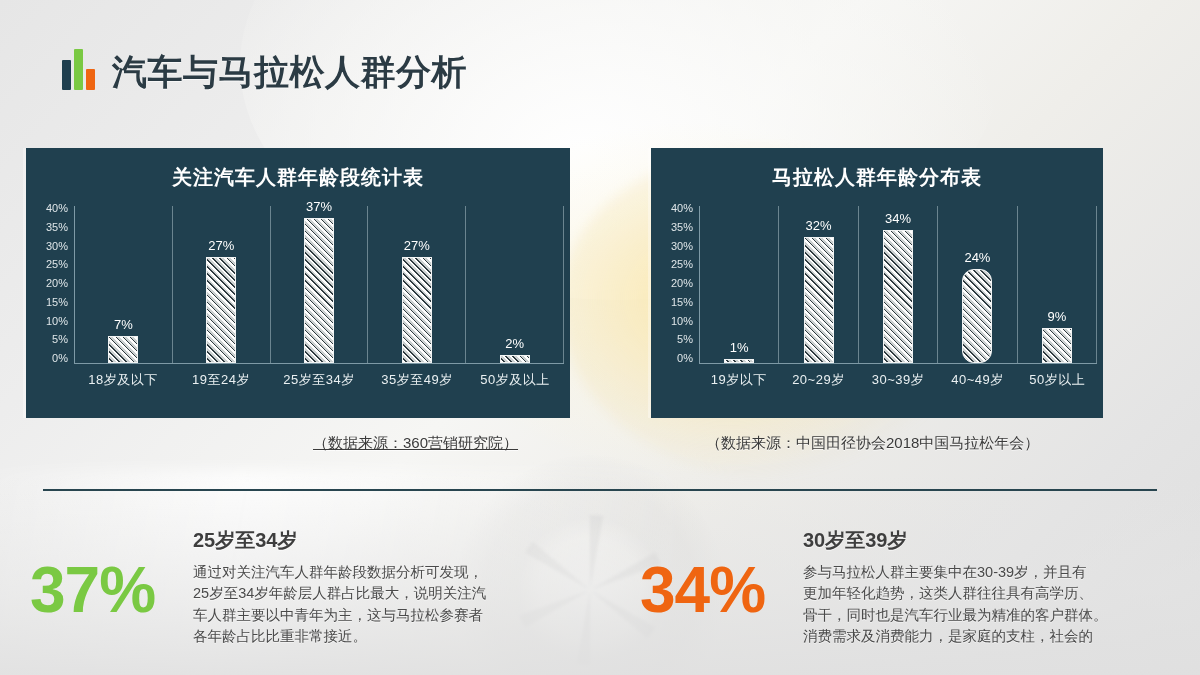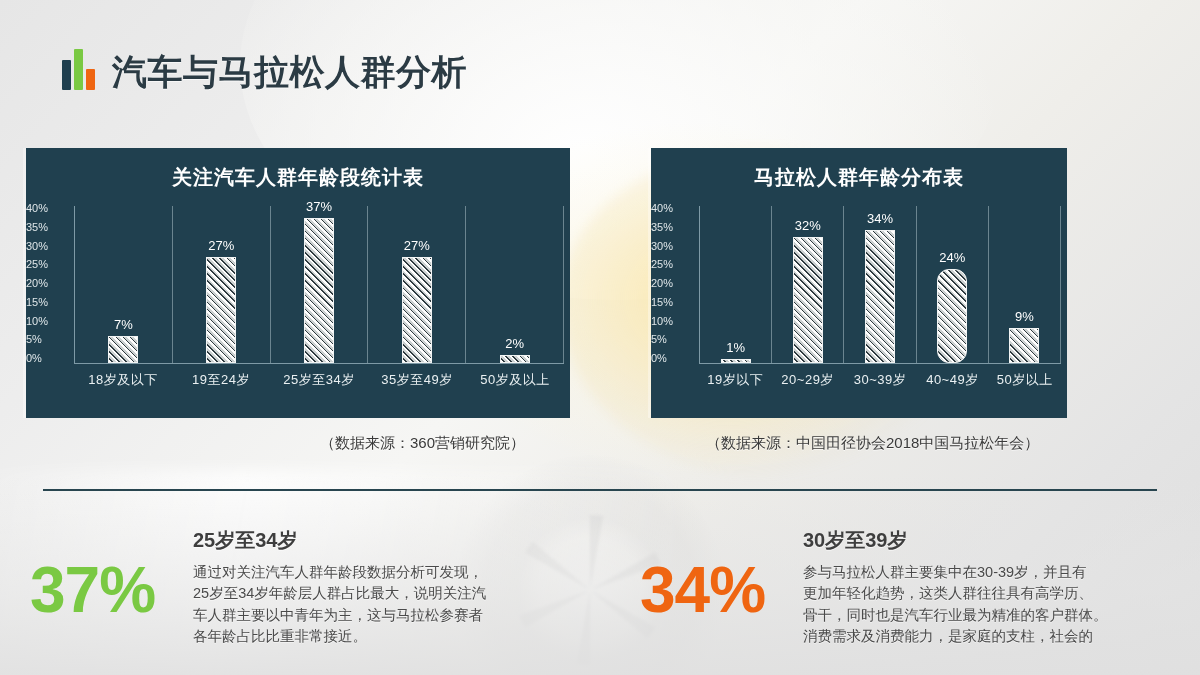--- a/index.html
+++ b/index.html
@@ -75,32 +75,32 @@
     text-shadow:0 1px 0 rgba(255,255,255,.6);
   }
 
   
   .panel {
     position:absolute; top:148px; height:270px;
     background:#20404f;
     box-shadow:-3px 0 0 rgba(255,255,255,.35);
   }
   #panel-left  { left:26px;  width:544px; }
-  #panel-right { left:651px; width:416px; }
+  #panel-right { left:651px; width:452px; }
 
   .panel-title {
     text-align:center; color:#ffffff; font-size:20px; font-weight:bold;
     padding-top:16px; letter-spacing:1px;
   }
 
   .plot { position:relative; margin-top:12px; height:185px; }
   .yaxis {
     position:absolute; left:0; top:0; width:42px; height:161px;
     display:flex; flex-direction:column; justify-content:space-between;
-    align-items:flex-start;
+    align-items:flex-end;
   }
   .yaxis span { font-size:11px; color:#dfe6e9; line-height:1; }
 
   .grid {
     position:absolute; left:48px; right:6px; top:3px; height:158px;
     border-left:1px solid #7e9aa6;
     border-bottom:1px solid #7e9aa6;
   }
   .cols { position:absolute; inset:0; display:flex; }
   .col {
@@ -129,21 +129,21 @@
   }
   .xaxis .xl {
     flex:1; text-align:center; font-size:13px; color:#eaf0f2; letter-spacing:.5px;
   }
 
   
   .source {
     position:absolute; top:434px; font-size:15px; color:#3a3a3a;
     text-shadow:0 1px 0 rgba(255,255,255,.7);
   }
-  #source-left  { left:320px; }
+  #source-left  { left:313px;text-decoration:underline; }
   #source-right { left:706px; }
 
   
   .divider {
     position:absolute; left:43px; top:489px; width:1114px; height:2px;
     background:#28454f;
   }
 
   
   .concl { position:absolute; top:525px; display:flex; align-items:flex-start; }

